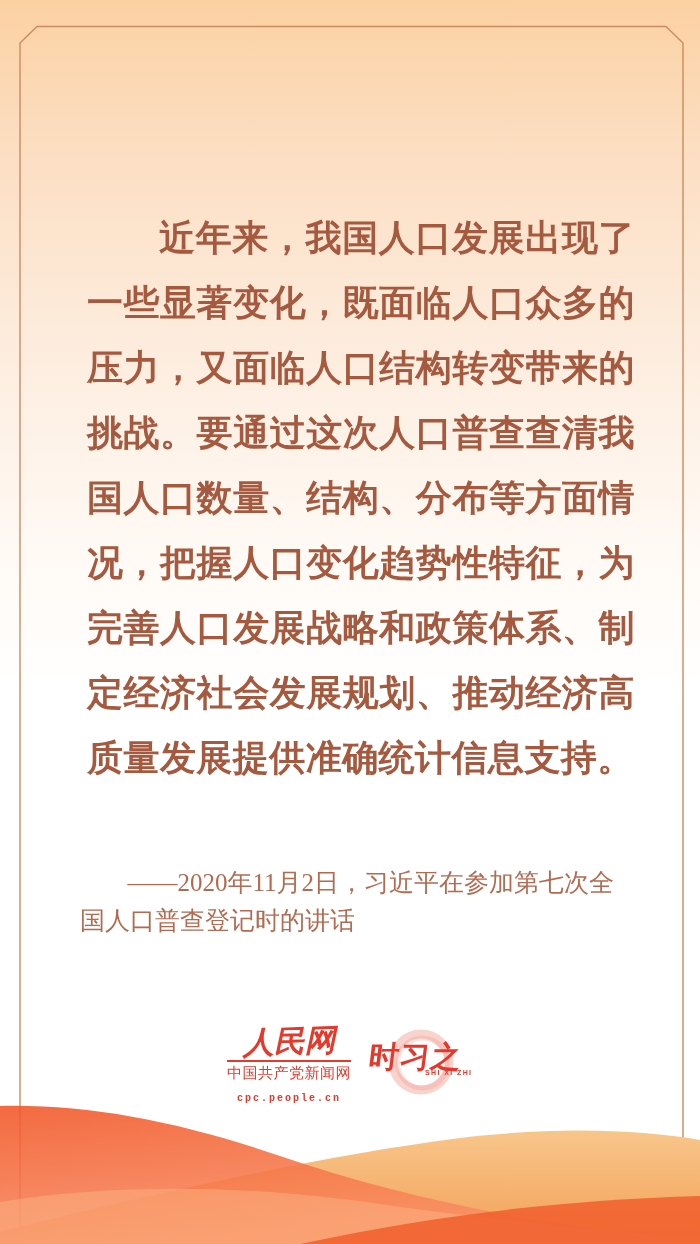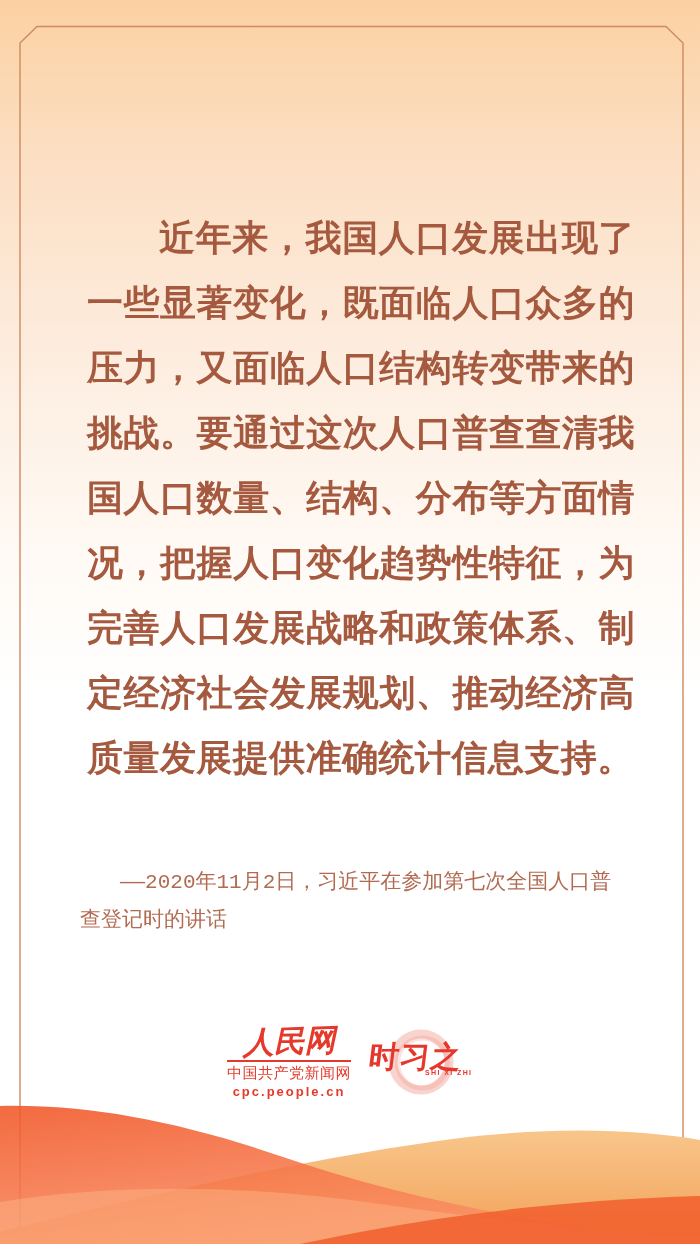--- a/index.html
+++ b/index.html
@@ -16,22 +16,22 @@
     font-family:Liberation Mono, monospace;
     font-weight:700;
     font-size:36px;line-height:65px;letter-spacing:0.45px;
     color:#a5593e;
     text-align:justify;
     text-indent:2em;
     margin-left:8px;
   }
   .attribution{
     position:absolute;left:80px;top:864px;width:540px;z-index:2;
-    font-family:Liberation Mono, monospace;
-    font-size:21px;line-height:38px;
+    font-family:Liberation Serif, serif;
+    font-size:25px;line-height:38px;
     color:#b26b51;
     text-indent:1.9em;
     text-align:left;
   }
   .logos{
     position:absolute;left:0;top:1024px;width:700px;z-index:2;
     display:flex;justify-content:center;align-items:flex-start;gap:18px;
   }
   .pd-logo{width:124px;text-align:center;}
   .pd-script{
@@ -39,22 +39,22 @@
     font-size:31px;font-weight:700;font-style:italic;
     color:#e53a2b;line-height:34px;
     transform:rotate(-2deg);
   }
   .pd-rule{height:2px;background:#e53a2b;margin:2px 0 2px 0;border:none;}
   .pd-site{
     font-family:"Liberation Sans",sans-serif;
     font-size:15px;font-weight:400;color:#e53a2b;letter-spacing:0.5px;white-space:nowrap;
   }
   .pd-url{
-    font-family:Liberation Sans, sans-serif;
-    font-size:13px;font-weight:700;color:#e53a2b;letter-spacing:2px;margin-top:1px;white-space:nowrap;
+    font-family:Liberation Mono, monospace;
+    font-size:10px;font-weight:700;color:#e53a2b;letter-spacing:2px;margin-top:10px;white-space:nowrap;
   }
   .sxz-logo{position:relative;width:104px;height:74px;}
   .sxz-ring{position:absolute;left:12px;top:2px;}
   .sxz-title{
     position:absolute;left:0;top:13px;
     font-family:"Liberation Sans",sans-serif;
     font-size:30px;font-weight:900;color:#e5372b;
     letter-spacing:1px;white-space:nowrap;
     transform:skewX(-7deg);
   }

